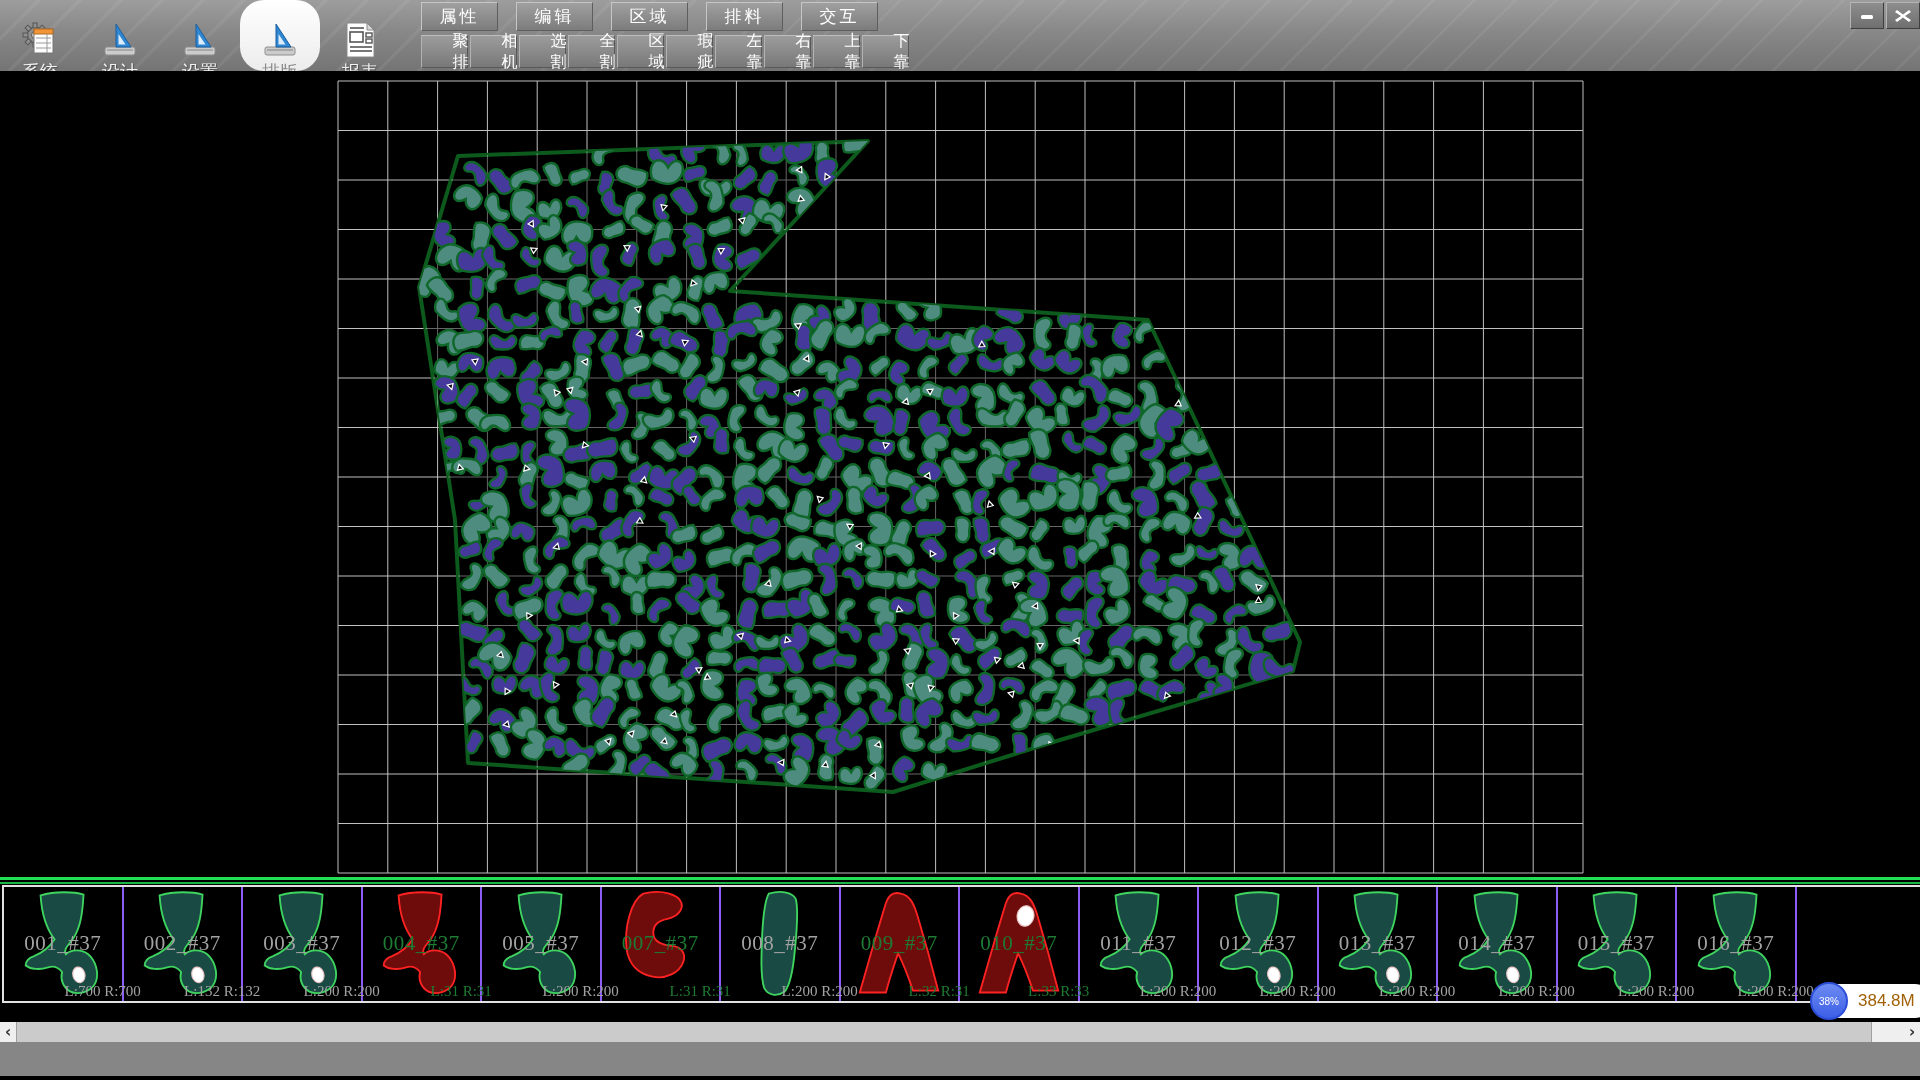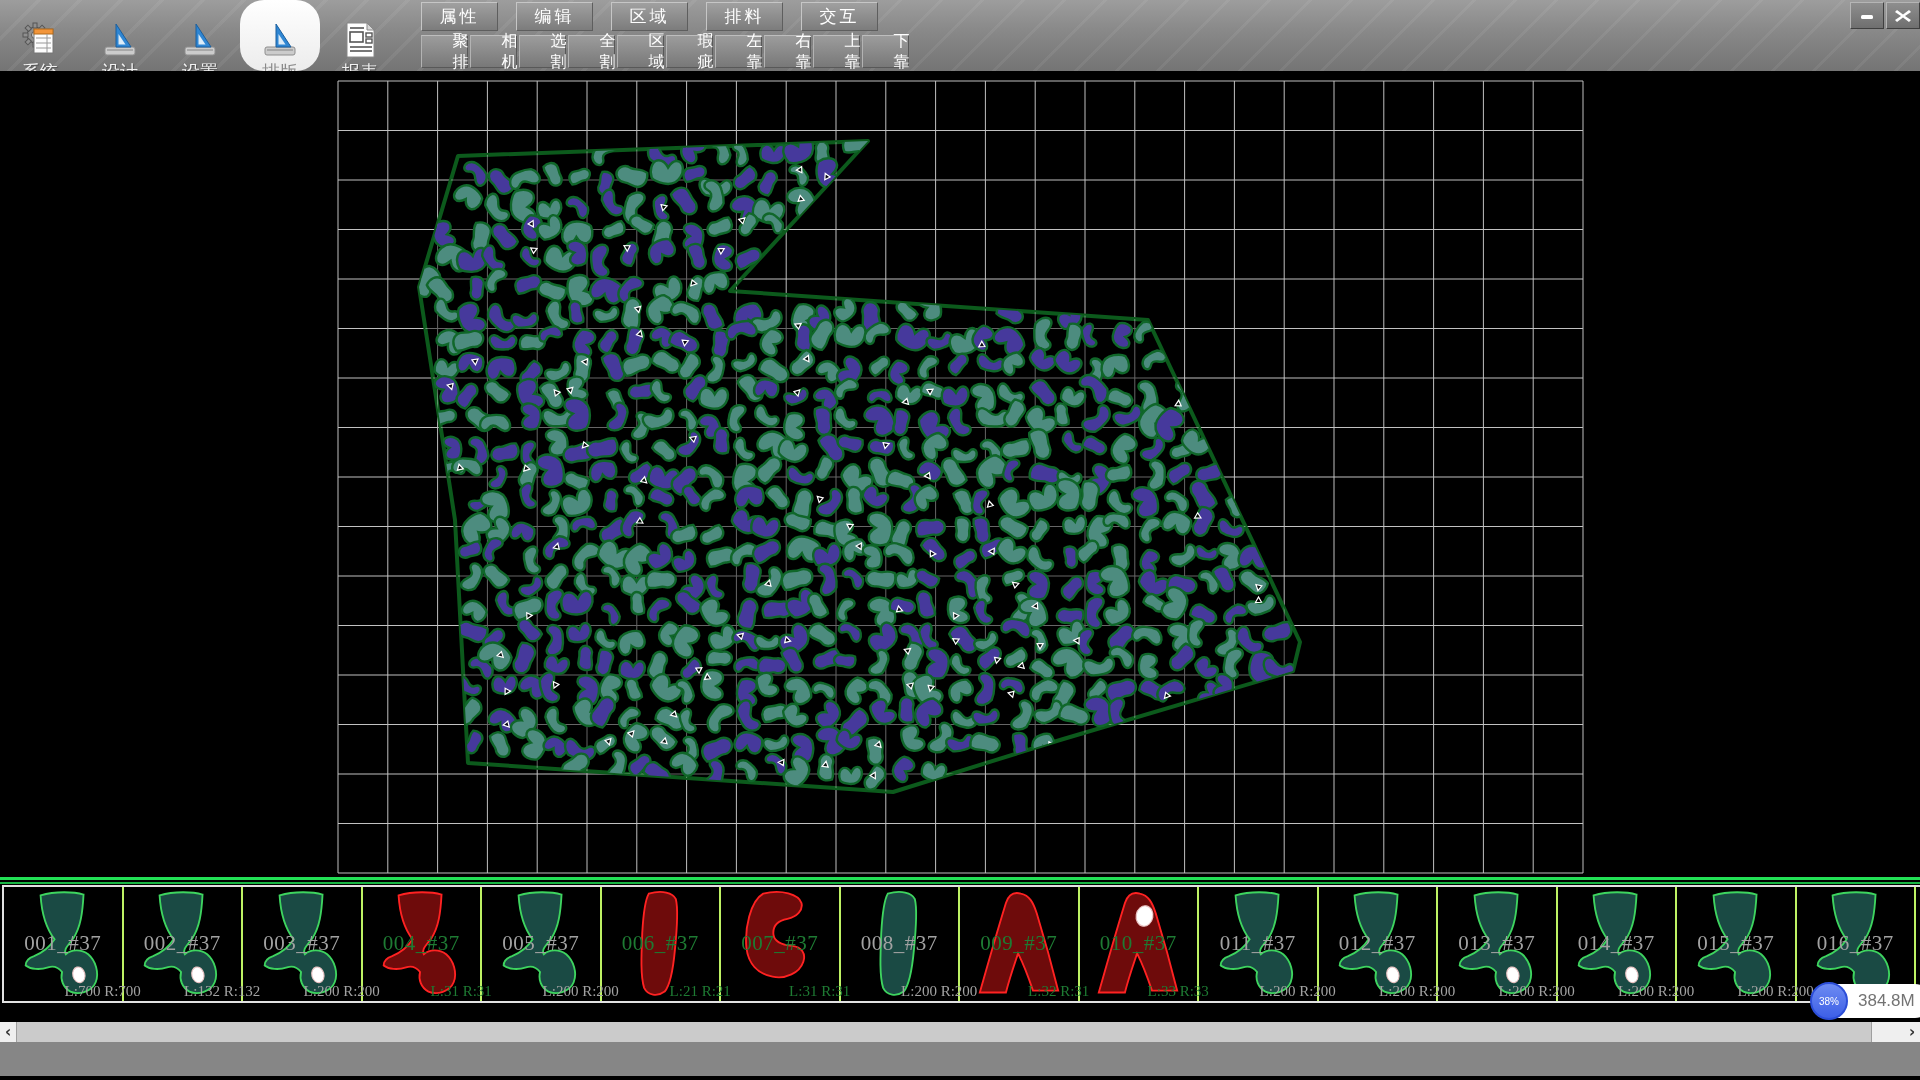--- a/index.html
+++ b/index.html
@@ -40,37 +40,37 @@
   #canvas-area{position:absolute;left:0;top:71px;width:1920px;height:951px;background:#000;}
   #canvas-svg{display:block;}
 
   
   #tray{position:absolute;left:0;top:876px;width:1920px;height:136px;background:#000;}
   #tray .gline1{position:absolute;left:0;top:1px;width:100%;height:3px;background:#22e055;}
   #tray .gline2{position:absolute;left:0;top:6px;width:100%;height:2px;background:#19b443;}
   #tray-cells{position:absolute;left:2px;top:9px;display:flex;height:118px;width:1918px;overflow:hidden;
     border-top:2px solid #e2e2e2;border-bottom:2px solid #e2e2e2;box-sizing:border-box;}
   .tray-cell{position:relative;flex:0 0 117.5px;height:114px;background:#000;
-    border-right:2px solid #bef264;box-sizing:content-box;}
+    border-right:2px solid #8b5cf6;box-sizing:content-box;}
   .tray-cell:first-child{border-left:2px solid #e2e2e2;}
   .tray-cell svg{position:absolute;left:50%;top:50%;transform:translate(-50%,-50%);}
   .piece-label{position:absolute;left:0;top:44px;width:100%;text-align:center;
     font-size:21px;letter-spacing:.5px;z-index:2;}
   .piece-lr{position:absolute;left:0;bottom:1px;width:100%;text-align:center;font-size:15px;z-index:2;margin-left:40px;}
   .txt-gray{color:#a2a2a2;}
   .txt-green{color:#1e7b33;}
 
   
   #status-badge{position:absolute;left:1812px;top:984px;width:120px;height:34px;background:#fff;
     border-radius:17px;z-index:5;}
   #badge-circle{position:absolute;left:-2px;top:-2px;width:38px;height:38px;border-radius:50%;
     background:linear-gradient(180deg,#6d8bf2,#3d5fe6);border:2px solid #2c4ed8;box-sizing:border-box;
     display:flex;align-items:center;justify-content:center;
     color:#fff;font-size:10px;font-family:"Liberation Sans",sans-serif;}
-  #badge-mem{position:absolute;left:46px;top:0;height:34px;line-height:34px;color:#737373;
+  #badge-mem{position:absolute;left:46px;top:0;height:34px;line-height:34px;color:#a16207;
     font-size:17px;font-family:"Liberation Sans",sans-serif;}
 
   
   #hscroll{position:absolute;left:0;top:1022px;width:1920px;height:20px;background:#efefef;}
   #hscroll .thumb{position:absolute;left:16px;top:0;width:1856px;height:20px;background:#cbcbcb;
     border-left:1px solid #9f9f9f;border-right:1px solid #9f9f9f;box-sizing:border-box;}
   .scroll-arrow{position:absolute;top:0;width:16px;height:20px;display:flex;align-items:center;
     justify-content:center;color:#333;font-size:15px;font-family:"DejaVu Sans",sans-serif;font-weight:bold;}
   #arrow-left{left:0;}  #arrow-right{right:0;}
   #bottom-band{position:absolute;left:0;top:1042px;width:1920px;height:34px;background:#868686;}
@@ -971,27 +971,20 @@
         </div>
         <div class="tray-cell">
       <svg width="96" height="112" viewBox="0 0 100 120">
         <path d="M26,8 C42,3 62,4 72,7 C71,26 69,42 61,54 C56,61 50,66 53,71 C59,66 69,65 77,71 C85,78 89,91 85,101 C81,111 67,115 58,111 C50,107 47,98 49,90 C45,85 40,83 34,85 C25,88 15,87 10,83 C10,79 13,75 19,73 C29,69 36,63 41,55 C31,42 27,25 26,8 Z" fill="#1a4a44" stroke="#3ed45f" stroke-width="2"></path>
       </svg>
       <div class="piece-label txt-gray">005_#37</div>
       <div class="piece-lr txt-gray">L:200 R:200</div>
         </div>
         <div class="tray-cell">
       <svg width="96" height="112" viewBox="0 0 100 120">
-        <path d="M38,6 C52,2 64,5 67,12 C70,24 68,46 66,66 C64,88 61,104 55,111 C47,117 37,115 33,107 C29,94 30,72 31,48 C32,30 34,13 38,6 Z" fill="#6e0b0b" stroke="#ff2222" stroke-width="2"></path>
-      </svg>
-      <div class="piece-label txt-green">006_#37</div>
-      <div class="piece-lr txt-green">L:21 R:21</div>
-        </div>
-        <div class="tray-cell">
-      <svg width="96" height="112" viewBox="0 0 100 120">
         <path d="M32,6 C52,1 70,7 73,16 C75,24 68,31 58,33 C47,35 42,41 43,50 C44,58 52,61 63,62 C73,63 78,70 75,79 C71,91 56,98 42,95 C26,92 16,81 14,64 C12,44 18,14 32,6 Z" fill="#6e0b0b" stroke="#ff2222" stroke-width="2"></path>
       </svg>
       <div class="piece-label txt-green">007_#37</div>
       <div class="piece-lr txt-green">L:31 R:31</div>
         </div>
         <div class="tray-cell">
       <svg width="96" height="112" viewBox="0 0 100 120">
         <path d="M38,6 C52,2 64,5 67,12 C70,24 68,46 66,66 C64,88 61,104 55,111 C47,117 37,115 33,107 C29,94 30,72 31,48 C32,30 34,13 38,6 Z" fill="#1a4a44" stroke="#3ed45f" stroke-width="2"></path>
       </svg>
       <div class="piece-label txt-gray">008_#37</div>

